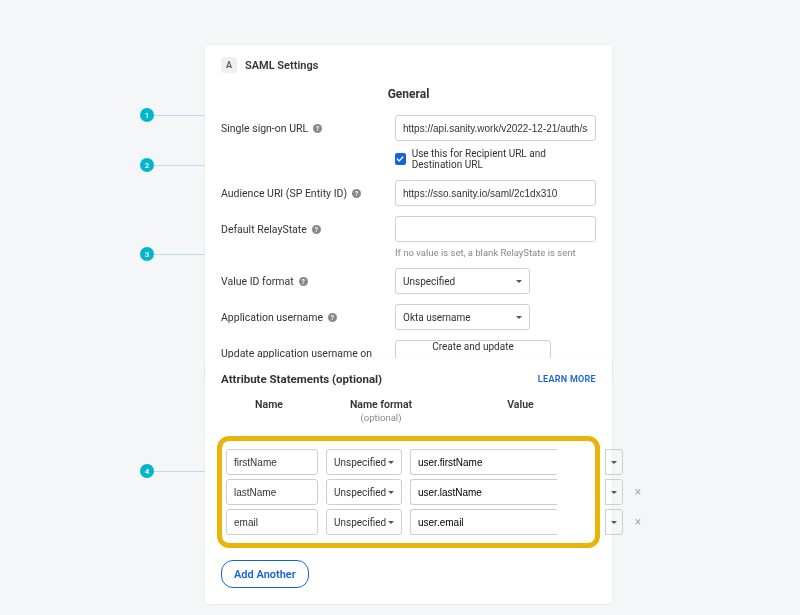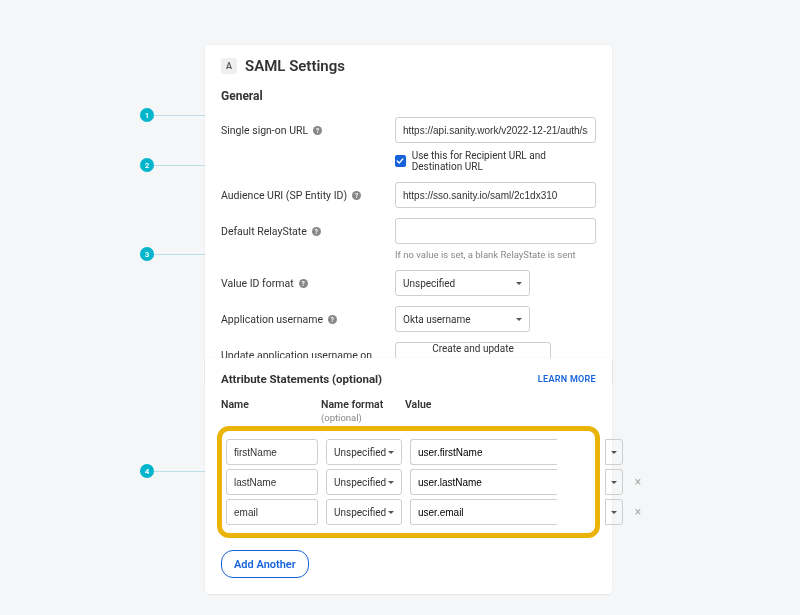--- a/index.html
+++ b/index.html
@@ -69,22 +69,22 @@
     height: 16px;
     background: #efefef;
     border-radius: 3px;
     font-size: 9px;
     font-weight: 600;
     display: flex;
     align-items: center;
     justify-content: center;
     color: #555;
   }
-  .header-title { font-size: 15px; font-weight: 600; }
-  .section-title { font-size: 12px; font-weight: 700; margin-bottom: 14px; }
+  .header-title { font-size: 11px; font-weight: 600; }
+  .section-title { font-size: 12px; font-weight: 700; margin-bottom: 14px; text-align: center; }
   .attr-header {
     display: flex;
     justify-content: space-between;
     align-items: center;
     margin-bottom: 12px;
   }
   .attr-title { font-size: 11.5px; font-weight: 700; }
   .learn-more { font-size: 9px; font-weight: 600; color: #1662dd; letter-spacing: 0.3px; }
   .form-row {
     display: flex;
@@ -153,24 +153,25 @@
     border-radius: 2px;
     display: flex;
     align-items: center;
     justify-content: center;
   }
   .checkbox svg { width: 8px; height: 8px; }
   .hint { font-size: 9.5px; color: #888; margin-top: 5px; }
   .col-headers {
     display: grid;
     grid-template-columns: 96px 80px 1fr;
-    gap: 4px;
+    gap: 24px;
     font-size: 10.5px;
     font-weight: 600;
-    margin-bottom: 2px;
+    margin-bottom: 12px;
+    text-align: center;
   }
   .sublabel { font-weight: 400; color: #888; font-size: 9.5px; }
   .attr-group {
     border: 5px solid #eab308;
     border-radius: 12px;
     margin-left: -4px;
     margin-right: -4px;
     padding: 4px;
   }
   .attr-row {

